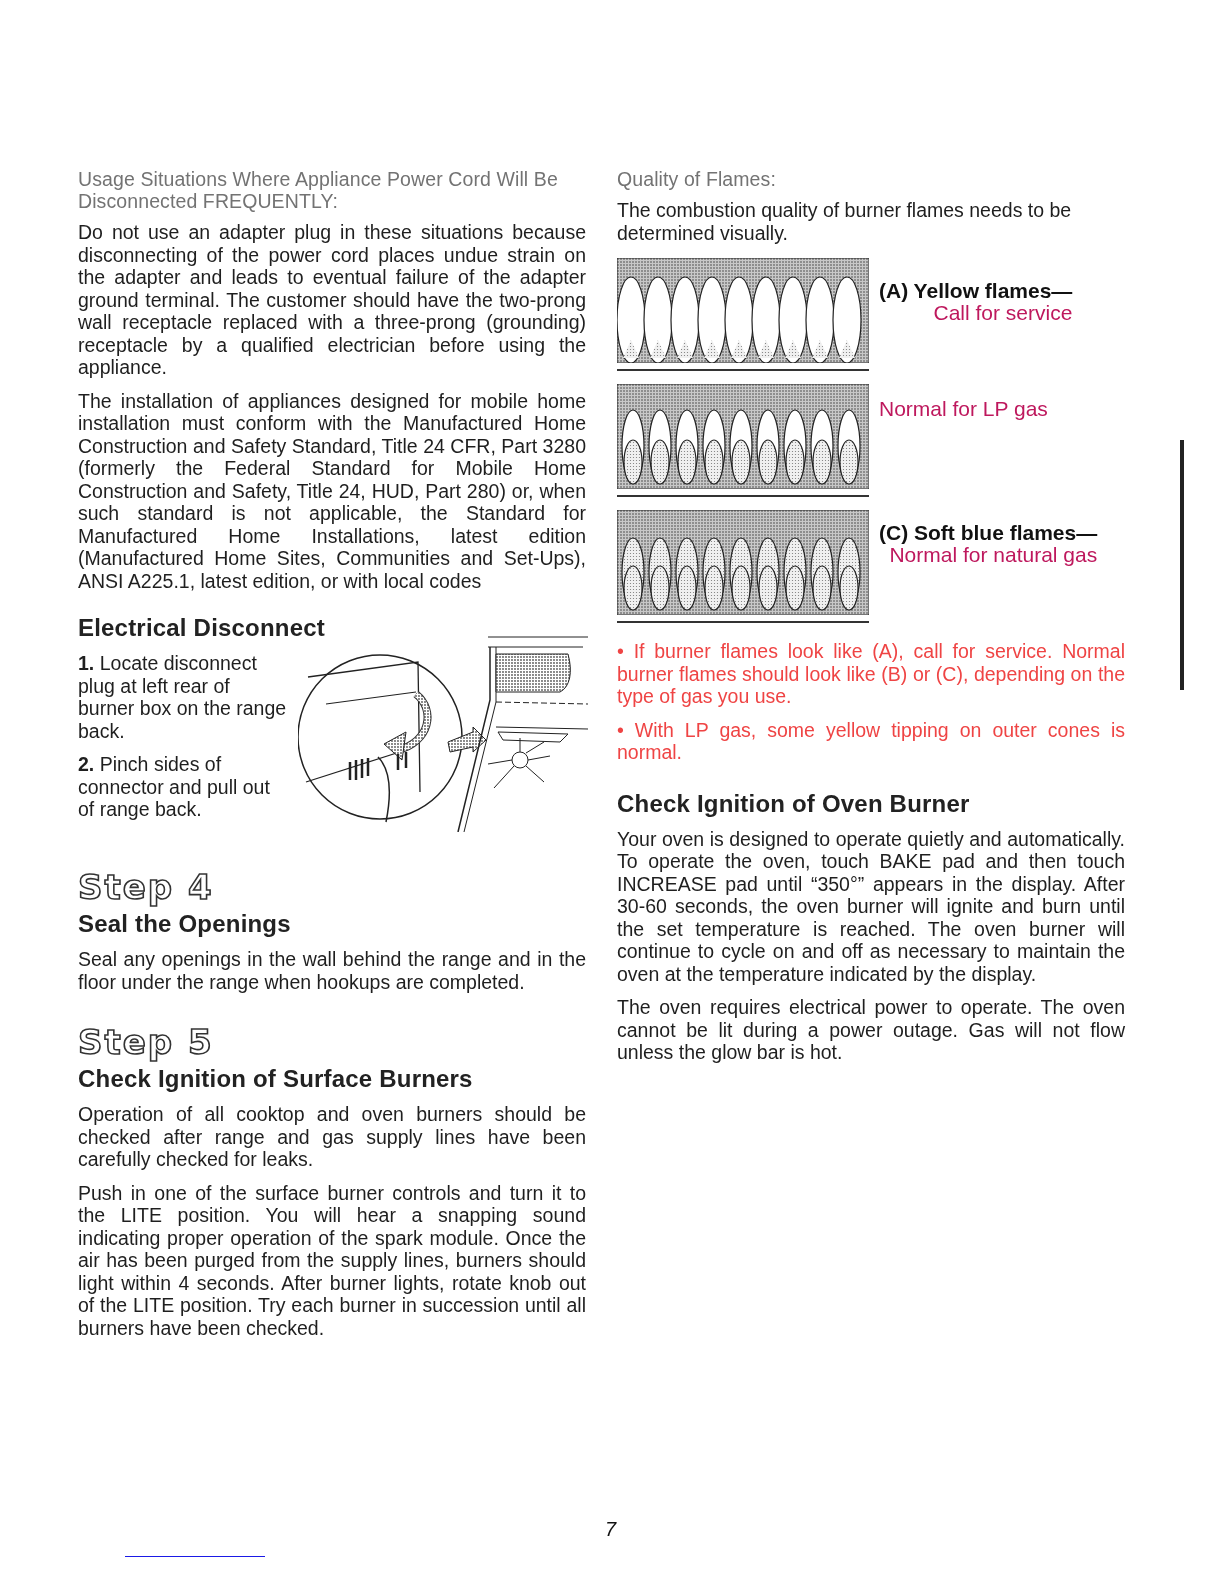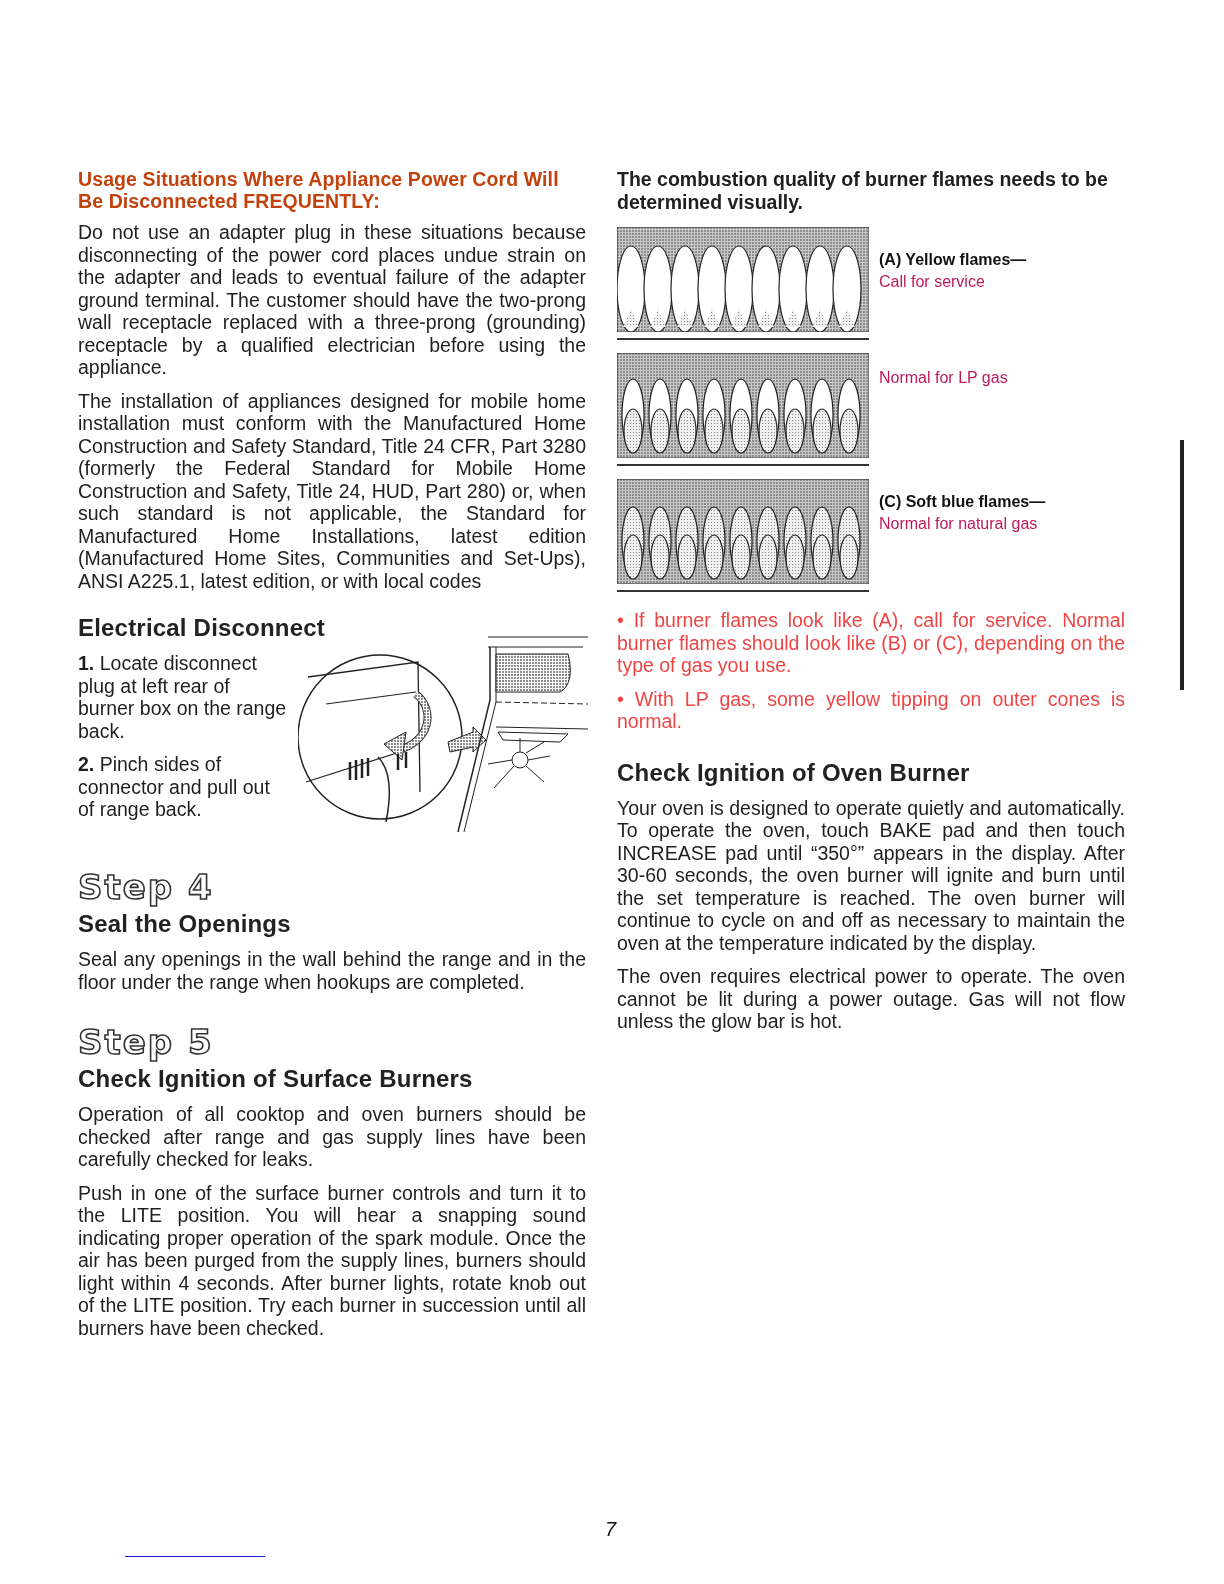--- a/index.html
+++ b/index.html
@@ -5,22 +5,22 @@
     html, body { margin: 0; padding: 0; background: #ffffff; }
     body {
       width: 1224px; height: 1584px; position: relative; overflow: hidden;
       font-family: "Liberation Sans", sans-serif; color: #1a1a1a;
     }
     .col { position: absolute; top: 168px; }
     .col-left { left: 78px; width: 508px; }
     .col-right { left: 617px; width: 508px; }
 
     .subhead {
-      font-weight: bold; font-size: 19.5px; line-height: 22px; margin: 0 0 9px 0;
-      letter-spacing: 0.1px; color: #c2410c;
+      font-weight: normal; font-size: 19.5px; line-height: 22px; margin: 0 0 9px 0;
+      letter-spacing: 0.1px; color: #737373;
     }
     p.body {
       font-size: 19.5px; line-height: 22.5px; margin: 0 0 11px 0;
       text-align: justify; color: #1f1f1f;
     }
     .section-title {
       font-size: 24px; font-weight: bold; margin: 0 0 10px 0; color: #222;
       letter-spacing: 0.2px; line-height: 28px;
     }
     .step-title {
@@ -31,21 +31,21 @@
 
     .elec-wrap { position: relative; height: 200px; margin-top: 6px; }
     .elec-steps { position: absolute; left: 0; top: 0; width: 210px; }
     .elec-steps p { font-size: 19.5px; line-height: 22.5px; margin: 0 0 11px 0; color: #1f1f1f; }
     .elec-steps b { font-weight: bold; }
     .elec-illus { position: absolute; left: 220px; top: -20px; width: 290px; height: 200px; }
 
     .flame-row { position: relative; height: 124px; margin-bottom: 2px; }
     .flame-img { position: absolute; left: 0; top: 0; width: 252px; height: 105px; }
     .flame-rule { position: absolute; left: 0; top: 111px; width: 252px; height: 2px; background: #333; }
-    .flame-label { position: absolute; left: 262px; font-size: 16px; line-height: 22px; }
+    .flame-label { position: absolute; left: 262px; font-size: 21px; line-height: 22px; text-align: right; }
     .flame-label .title { font-weight: bold; color: #111; display: block; }
     .flame-label .desc { color: #be185d; display: block; }
 
     .bullet { font-size: 19.5px; line-height: 22.5px; margin: 0 0 11px 0; text-align: justify; color: #ef4444; }
 
     .side-bar { position: absolute; left: 1180px; top: 440px; width: 4px; height: 250px; background: #222; }
     .page-number { position: absolute; left: 605px; top: 1518px; font-size: 20px; font-style: italic; color: #111; }
     .footer-link { position: absolute; left: 125px; top: 1556px; width: 140px; height: 1px; background: #1a1ae6; }
   </style>
 </head>
@@ -109,21 +109,22 @@
   <div class="section-title">Seal the Openings</div>
   <p class="body">Seal any openings in the wall behind the range and in the floor under the range when hookups are completed.</p>
 
   <div class="step-title" style="margin-top:30px;">Step 5</div>
   <div class="section-title">Check Ignition of Surface Burners</div>
   <p class="body">Operation of all cooktop and oven burners should be checked after range and gas supply lines have been carefully checked for leaks.</p>
   <p class="body">Push in one of the surface burner controls and turn it to the LITE position. You will hear a snapping sound indicating proper operation of the spark module. Once the air has been purged from the supply lines, burners should light within 4 seconds. After burner lights, rotate knob out of the LITE position. Try each burner in succession until all burners have been checked.</p>
 </div>
 
 <div class="col col-right">
-  <p class="body" style="margin-bottom:14px;text-align:left;font-weight:bold;">The combustion quality of burner flames needs to be determined visually.</p>
+  <div class="subhead">Quality of Flames:</div>
+  <p class="body" style="margin-bottom:14px;text-align:left;">The combustion quality of burner flames needs to be determined visually.</p>
 
   <div class="flame-row">
     <svg class="flame-img" viewBox="0 0 252 105">
       <defs>
         <pattern id="shade" width="3" height="3" patternUnits="userSpaceOnUse">
           <rect width="3" height="3" fill="#c8c8c8"></rect>
             <circle cx="1" cy="1" r="0.8" fill="#444"></circle>
         </pattern>
         <pattern id="light" width="3" height="3" patternUnits="userSpaceOnUse">
           <rect width="3" height="3" fill="#f0f0f0"></rect>

